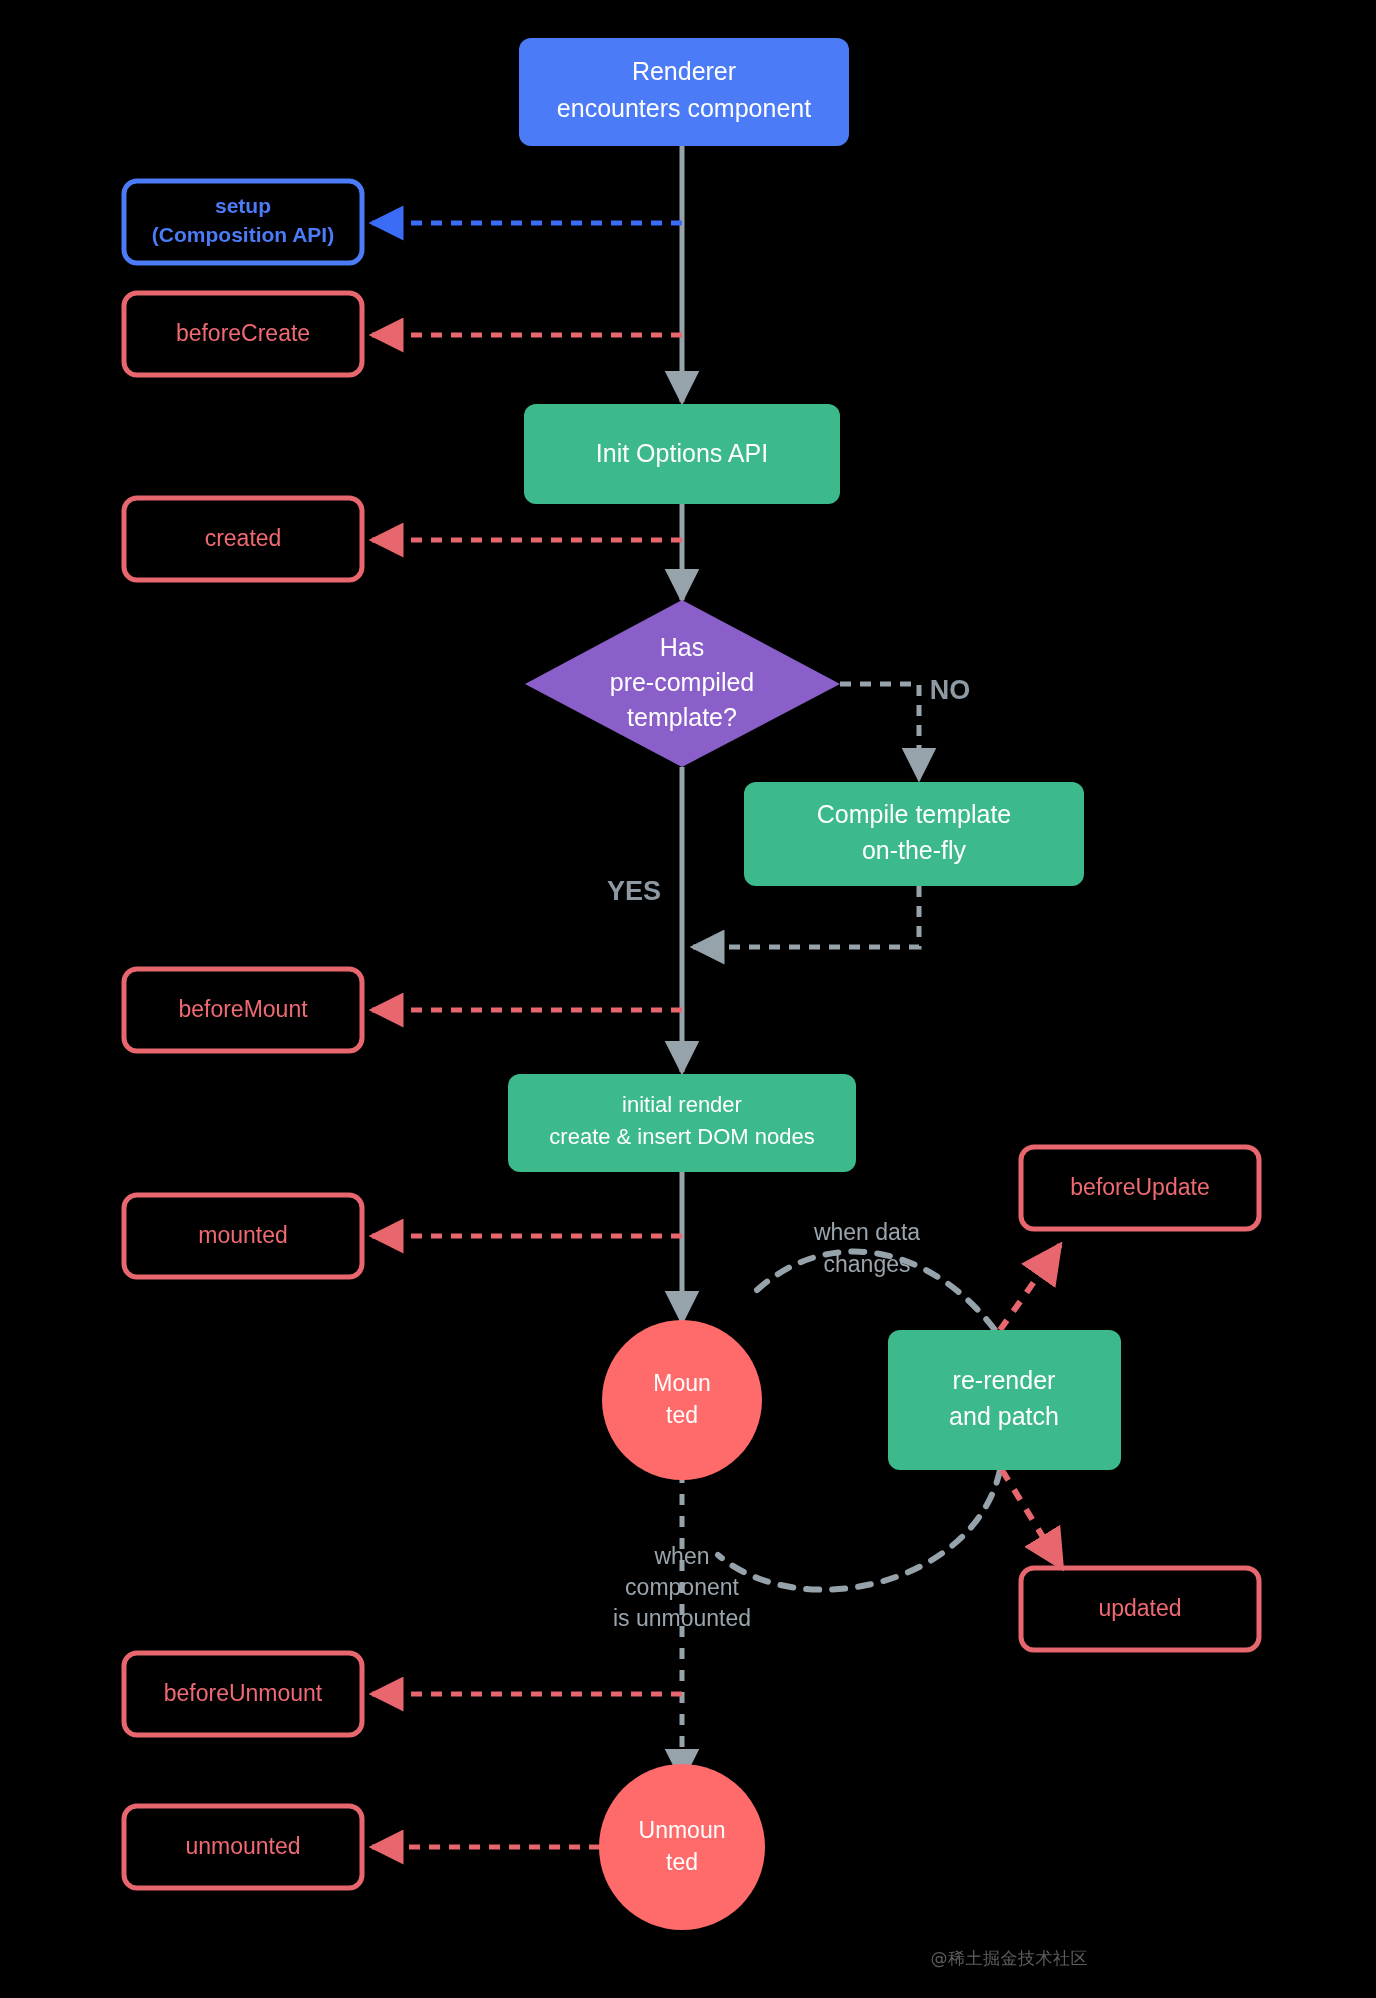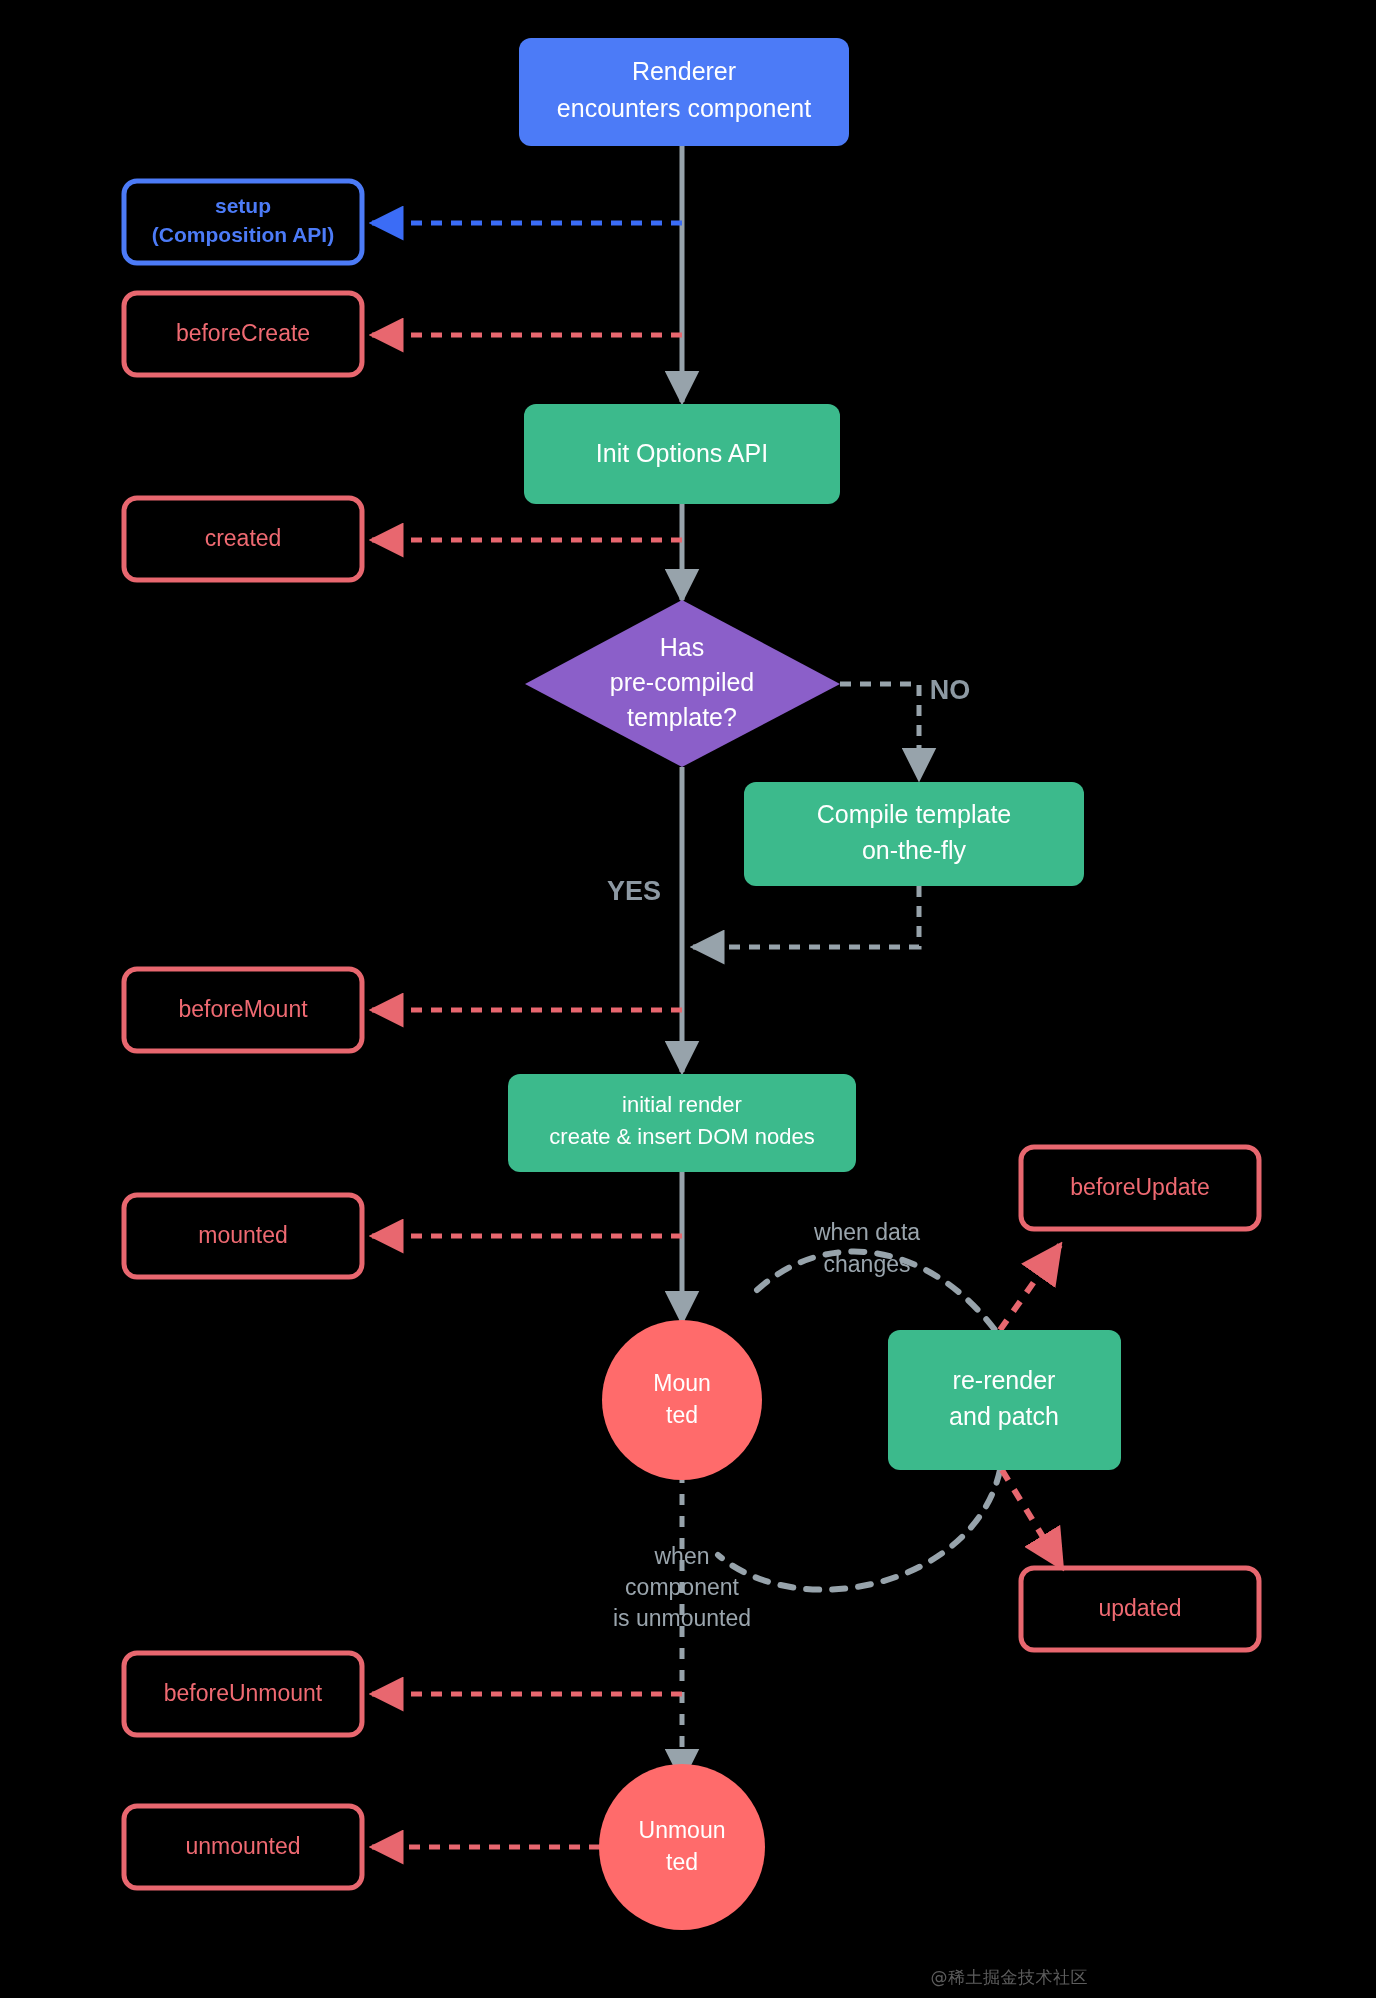--- a/index.html
+++ b/index.html
@@ -44,21 +44,21 @@
     font-family: "Liberation Sans", sans-serif;
     text-anchor: middle;
     dominant-baseline: middle;
     fill: #8d99a3;
     font-size: 27px;
     font-weight: bold;
   }
   .watermark {
     position: absolute;
     right: 20px;
-    bottom: 9px;
+    bottom: 28px;
     color: #6e6e6e;
     font-size: 17px;
     font-family: "DejaVu Sans", sans-serif;
     letter-spacing: 0.5px;
     opacity: 0.85;
   }
 </style>
 </head>
 <body>
 

